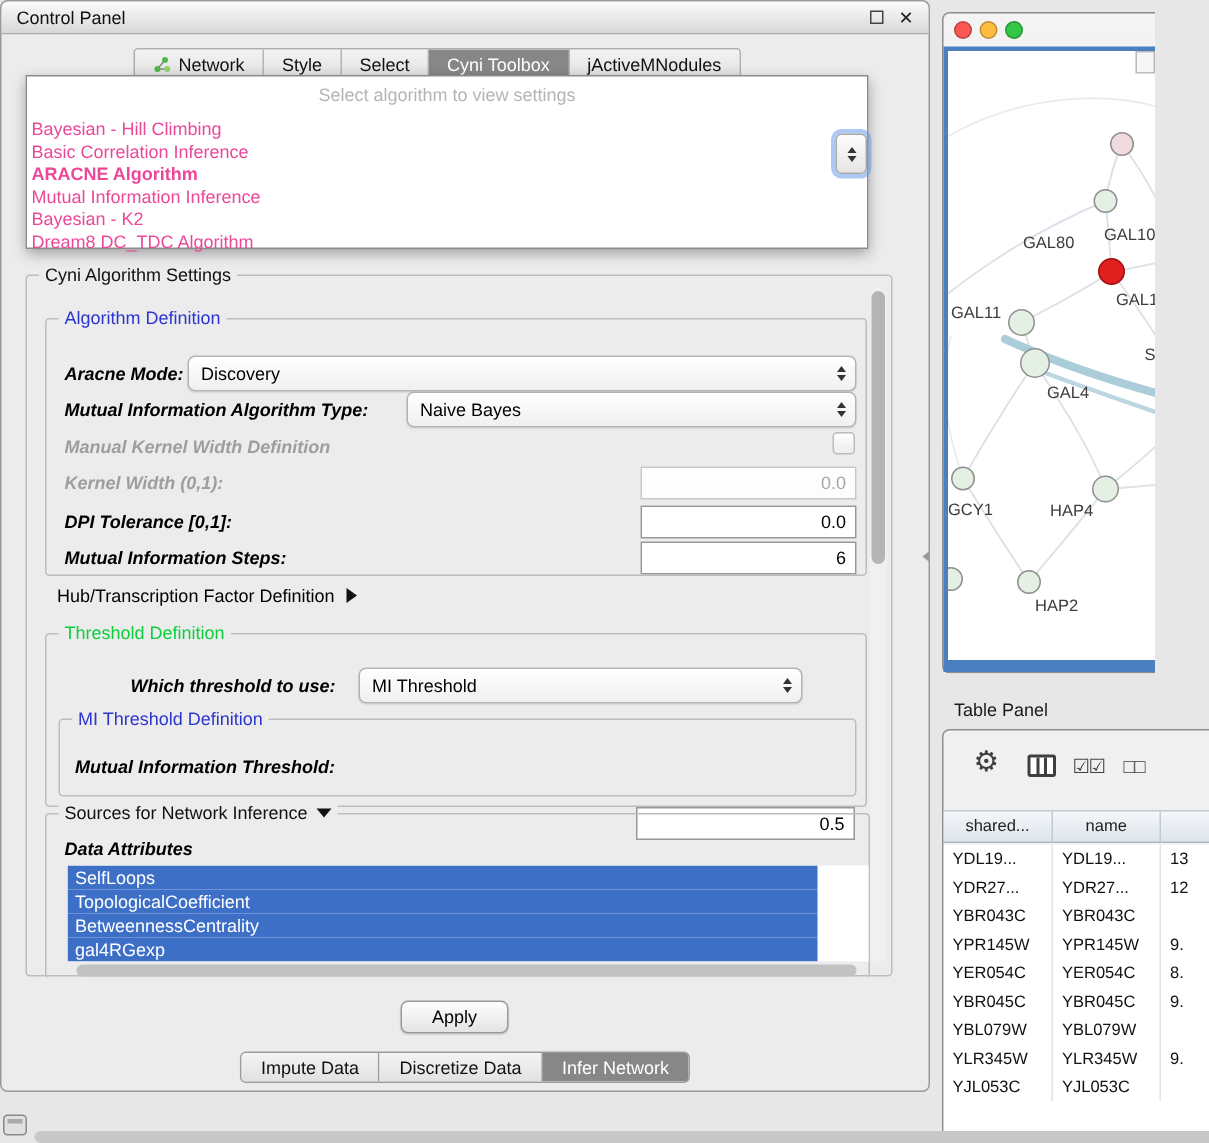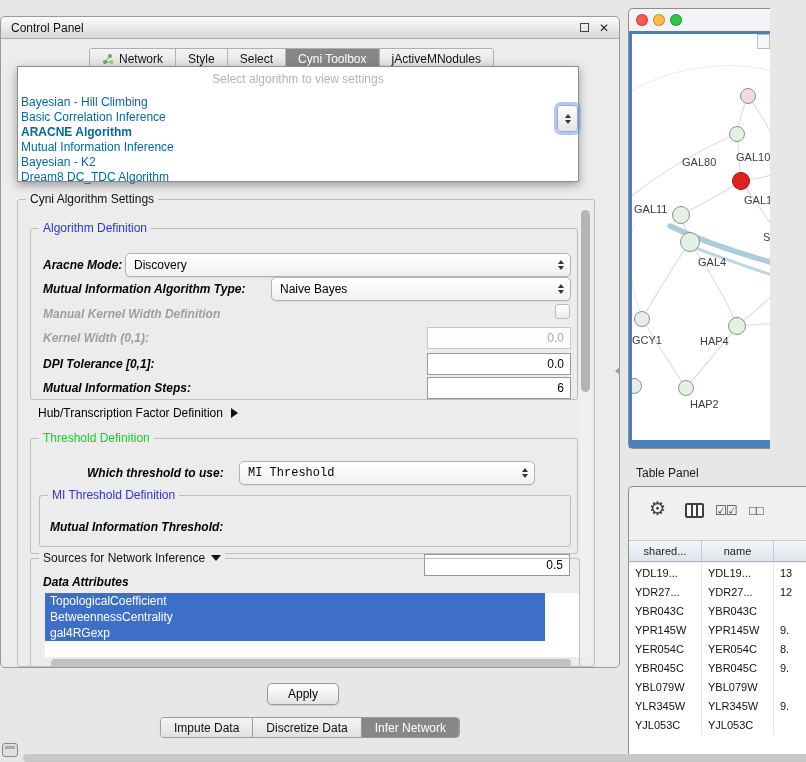--- a/index.html
+++ b/index.html
@@ -1,41 +1,41 @@
 <!DOCTYPE html>
 <html style="--group-title-blue: #2d35cf; --group-title-green: #0bd03c; --selection-blue: #3d6fc7; --selected-tab-bg: #878787; --network-frame-blue: #4b7fc0; --traffic-red: #fc5753; --traffic-yellow: #fdbc40; --traffic-green: #33c748;"><head>
 <meta charset="utf-8">
 <style>
   * { margin:0; padding:0; box-sizing:border-box; }
   html,body { width:806px; height:762px; }
   body { font-family:"Liberation Sans","DejaVu Sans",sans-serif; background:#e7e7e7; }
   .stage { position:relative; width:806px; height:762px; background:#e7e7e7; overflow:hidden; }
 
   
-  .control-panel { position:absolute; left:0; top:16px; width:620px; height:652px;
+  .control-panel { position:absolute; left:0; top:0; width:620px; height:728px;
     background:#ececec; border:1px solid #9a9a9a; border-radius:5px; }
   .cp-titlebar { height:22px; display:flex; align-items:center; padding:0 10px;
     background:linear-gradient(#fbfbfb,#d8d8d8); border-bottom:1px solid #ababab; border-radius:5px 5px 0 0; }
   .cp-title { font-size:12px; color:#111; }
   .cp-controls { margin-left:auto; display:flex; align-items:center; gap:10px; }
   .float-icon { width:9px; height:9px; border:1.5px solid #444; display:inline-block; }
   .close-x { font-size:12px; font-weight:bold; color:#222; line-height:1; }
 
   .cp-tabs { position:absolute; left:88px; top:31px; height:21px; display:flex;
     border:1px solid #aeaeae; border-radius:3px; overflow:hidden; }
   .cp-tab { padding:0 12px; font-size:12px; display:flex; align-items:center; gap:5px; color:#111;
     background:linear-gradient(#f3f3f3,#e1e1e1); border-right:1px solid #b5b5b5; white-space:nowrap; }
   .cp-tab:last-child { border-right:none; }
   .cp-tab.selected { background:var(--selected-tab-bg,#878787); color:#fff; }
 
   
   .dd-overlay { position:absolute; left:16px; top:49px; width:562px; height:116px; background:#fff;
     border:1px solid #8c8c8c; box-shadow:0 3px 9px rgba(0,0,0,.35); z-index:55; }
   .dd-placeholder { text-align:center; color:#b4b4b4; font-size:12px; padding:5px 0 9px; }
-  .dd-item { height:15px; line-height:15px; font-size:12px; color:#0369a1; padding-left:3px; white-space:nowrap; }
+  .dd-item { height:15px; line-height:15px; font-size:12px; color:#ec4899; padding-left:3px; white-space:nowrap; }
   .dd-item.bold { font-weight:bold; }
   .combo-btn { position:absolute; left:556px; top:88px; width:21px; height:27px; z-index:60;
     background:linear-gradient(#fefefe,#e4e4e4); border:1px solid #a8a8a8; border-radius:4px;
     box-shadow:0 0 0 3px rgba(106,157,233,.55); display:flex; flex-direction:column;
     align-items:center; justify-content:center; gap:2px; }
 
   .tri-up { width:0; height:0; border-left:3.5px solid transparent; border-right:3.5px solid transparent; border-bottom:4.5px solid #333; }
   .tri-dn { width:0; height:0; border-left:3.5px solid transparent; border-right:3.5px solid transparent; border-top:4.5px solid #333; }
   .tri-right { display:inline-block; width:0; height:0; border-top:5px solid transparent; border-bottom:5px solid transparent; border-left:7px solid #111; margin-left:8px; vertical-align:-1px; }
   .tri-down-big { display:inline-block; width:0; height:0; border-left:5px solid transparent; border-right:5px solid transparent; border-top:6px solid #111; margin-left:6px; vertical-align:1px; }
@@ -220,39 +220,40 @@
       </div>
 
       <div class="hub-row">
         <span>Hub/Transcription Factor Definition</span><span class="tri-right"></span>
       </div>
 
       <div class="group threshold-group">
         <span class="gtitle green">Threshold Definition</span>
 
         <span class="flabel" style="left:56px; top:27px;">Which threshold to use:</span>
-        <div class="combo" style="left:208px; top:22px; width:296px;font-family:Liberation Mono, monospace;">
+        <div class="combo" style="left:208px; top:22px; width:296px;">
           <span>MI Threshold</span>
           <span class="arrows">
               <i class="tri-up"></i>
               <i class="tri-dn"></i>
             </span>
         </div>
 
         <div class="group mi-group">
           <span class="gtitle blue">MI Threshold Definition</span>
           <span class="flabel" style="left:10px; top:24px;">Mutual Information Threshold:</span>
           <div class="tfield" style="left:384px; top:20px; width:146px;margin-top:38px;">0.5</div>
         </div>
       </div>
 
       <div class="group sources-group">
         <span class="gtitle"><span>Sources for Network Inference</span><span class="tri-down-big"></span></span>
         <span class="flabel" style="left:12px; top:16px;">Data Attributes</span>
         <div class="attr-list">
+            <div class="attr-item selected">SelfLoops</div>
             <div class="attr-item selected">TopologicalCoefficient</div>
             <div class="attr-item selected">BetweennessCentrality</div>
             <div class="attr-item selected">gal4RGexp</div>
           </div>
         <div class="hthumb"></div>
       </div>
     </div>
 
     <div class="dd-overlay">
       <div class="dd-placeholder">Select algorithm to view settings</div>

